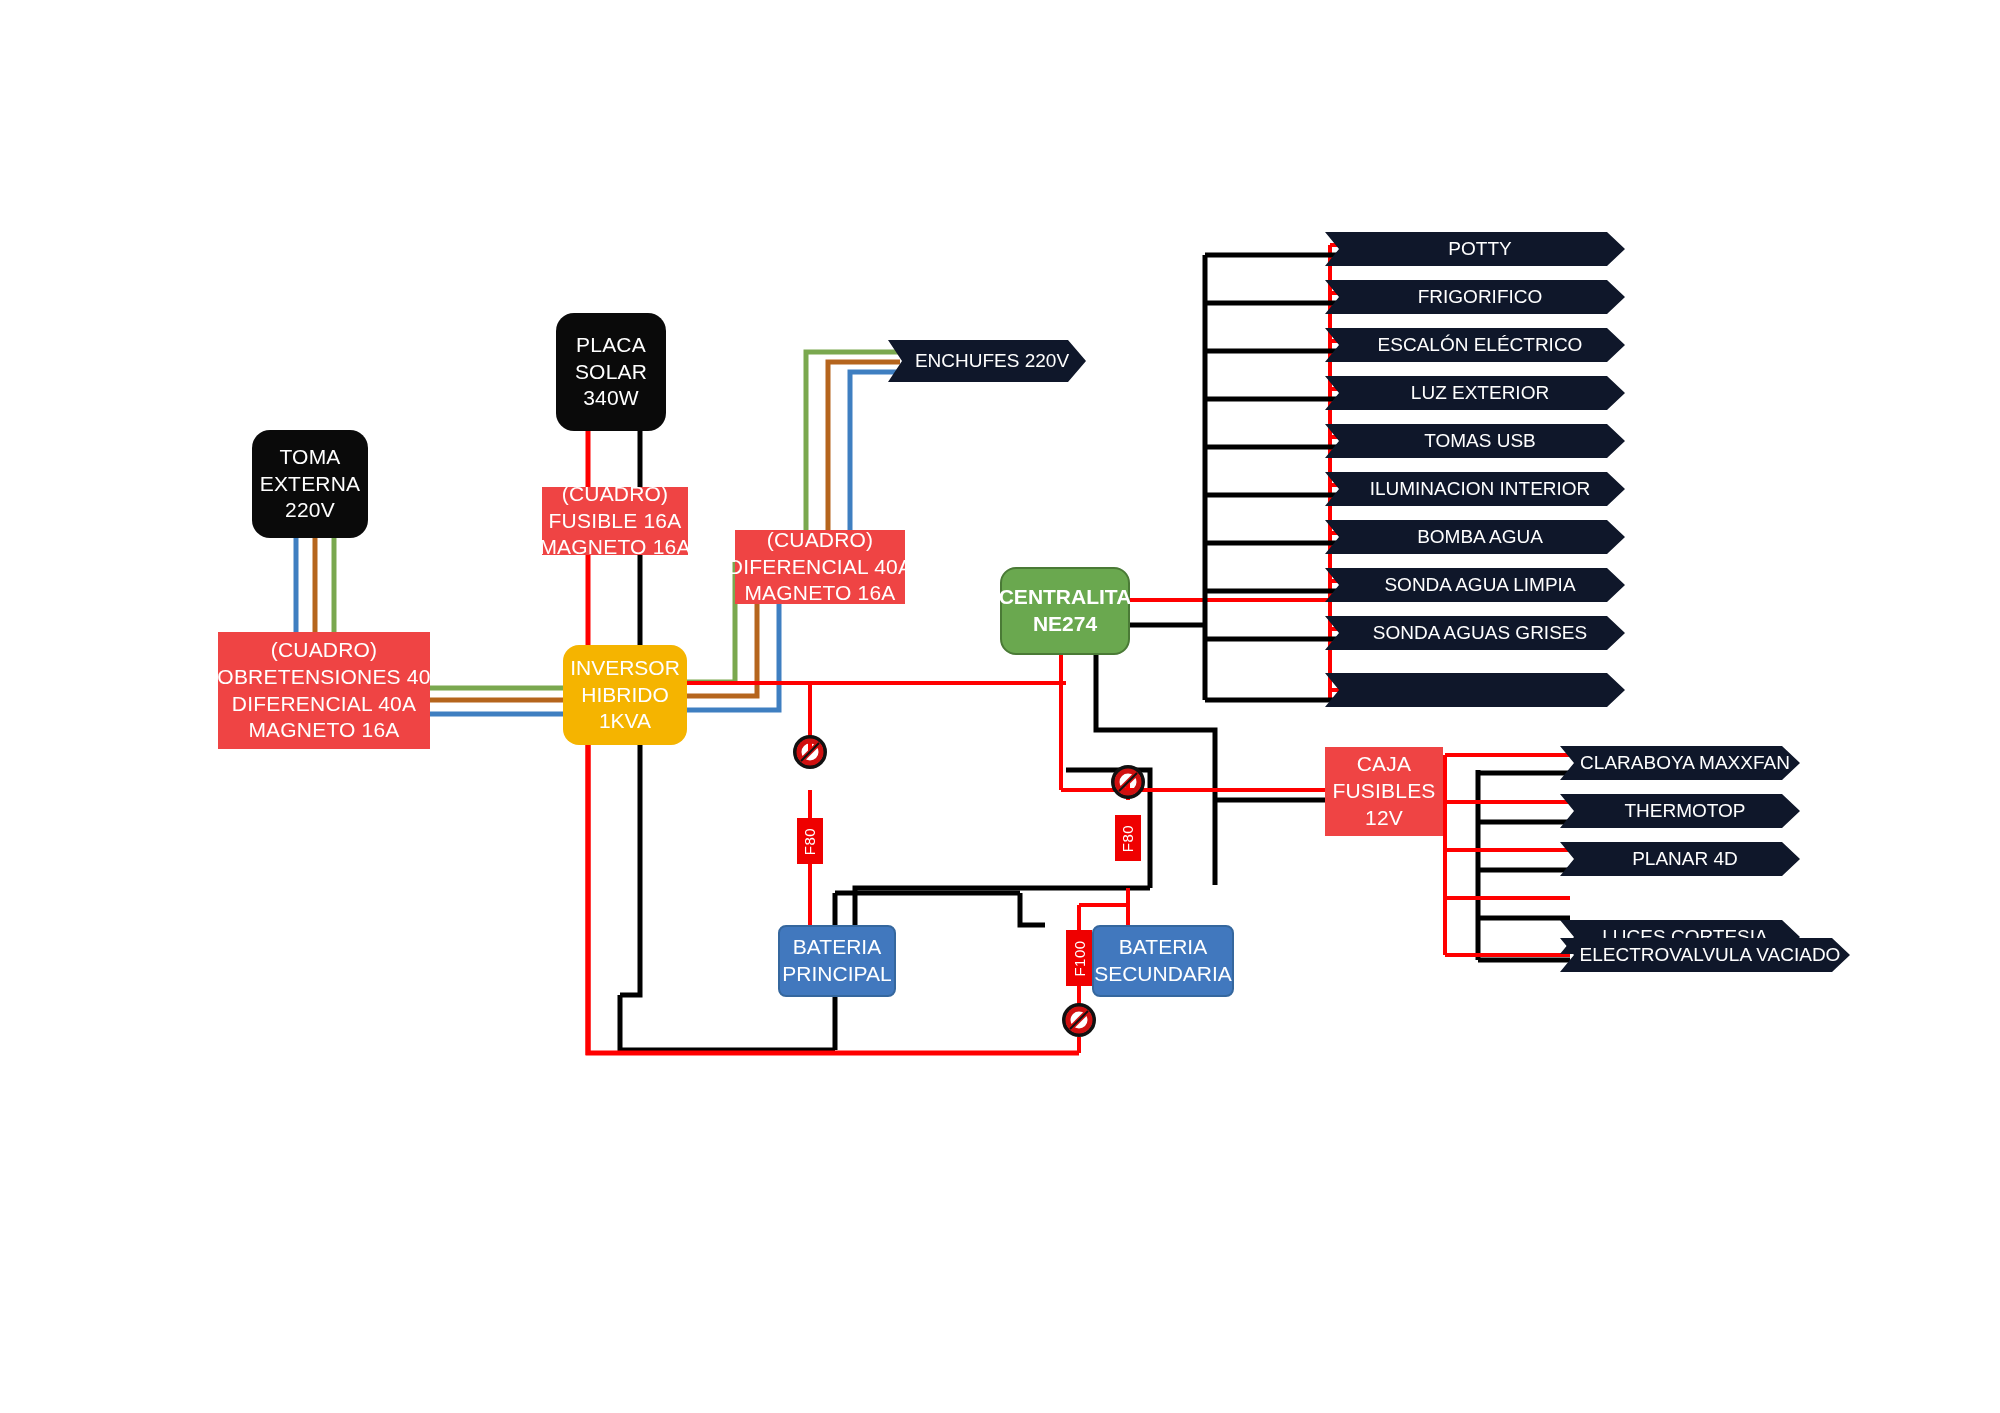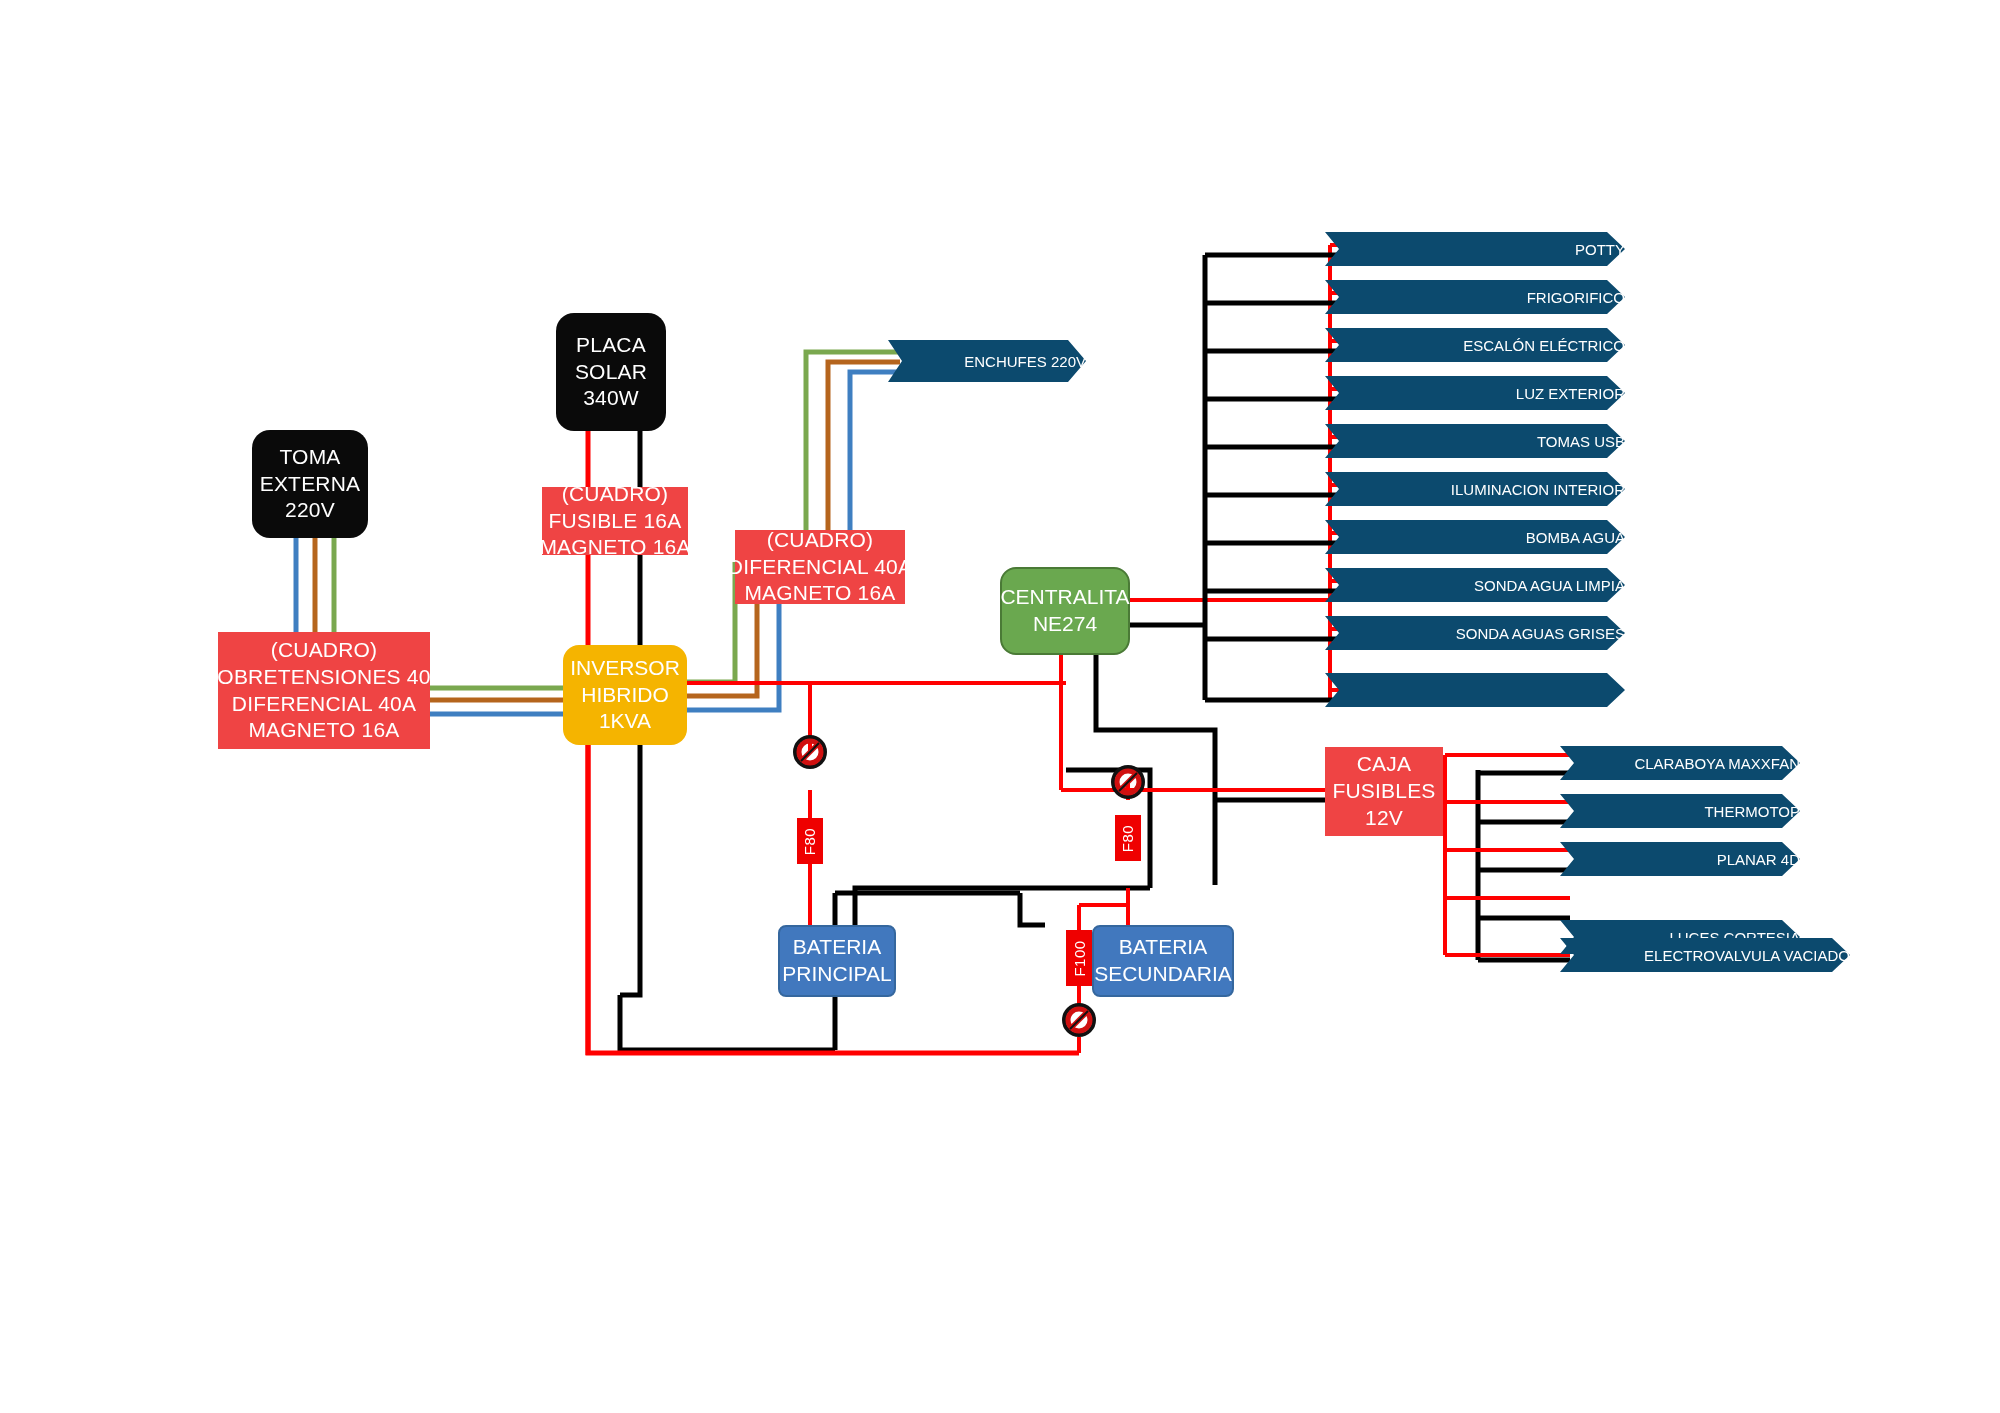--- a/index.html
+++ b/index.html
@@ -9,26 +9,26 @@
   svg.wires{position:absolute;left:0;top:0;width:2000px;height:1413px;pointer-events:none;}
 
   .node{position:absolute;box-sizing:border-box;display:flex;flex-direction:column;
         align-items:center;justify-content:center;text-align:left;color:#fff;
         line-height:1.28;z-index:5;}
   .node span{display:block;white-space:nowrap;}
 
   .blk{background:#0a0a0a;border-radius:18px;font-size:21px;letter-spacing:.2px;}
   .gry{background:#ef4444;font-size:21px;letter-spacing:.2px;}
   .inv{background:#f5b400;border-radius:16px;font-size:21px;}
-  .grn{background:#6aa84f;border:2px solid #4a7a36;border-radius:16px;font-size:21px;}
+  .grn{background:#6aa84f;border:2px solid #4a7a36;border-radius:16px;font-size:21px;font-weight:bold;}
   .blu{background:#4178be;border:2px solid #35679e;border-radius:8px;font-size:21px;}
 
   
-  .chev{position:absolute;background:#0c4a6e;font-size:15px;color:#fff;
-        display:flex;align-items:center;justify-content:flex-end;text-align:center;
+  .chev{position:absolute;background:#0f172a;font-size:19px;color:#fff;
+        display:flex;align-items:center;justify-content:center;text-align:center;
         z-index:6;
         -webkit-clip-path:polygon(0 0,calc(100% - 18px) 0,100% 50%,calc(100% - 18px) 100%,0 100%,14px 50%);
         clip-path:polygon(0 0,calc(100% - 18px) 0,100% 50%,calc(100% - 18px) 100%,0 100%,14px 50%);
         filter:drop-shadow(1px 1px 0 #b9541a);}
   .chev span{white-space:nowrap;padding-left:10px;}
 
   
   .fuse{position:absolute;background:#ef0000;color:#fff;font-size:15px;z-index:8;
         display:flex;align-items:center;justify-content:center;}
   .fuse span{transform:rotate(-90deg);white-space:nowrap;letter-spacing:.5px;}

